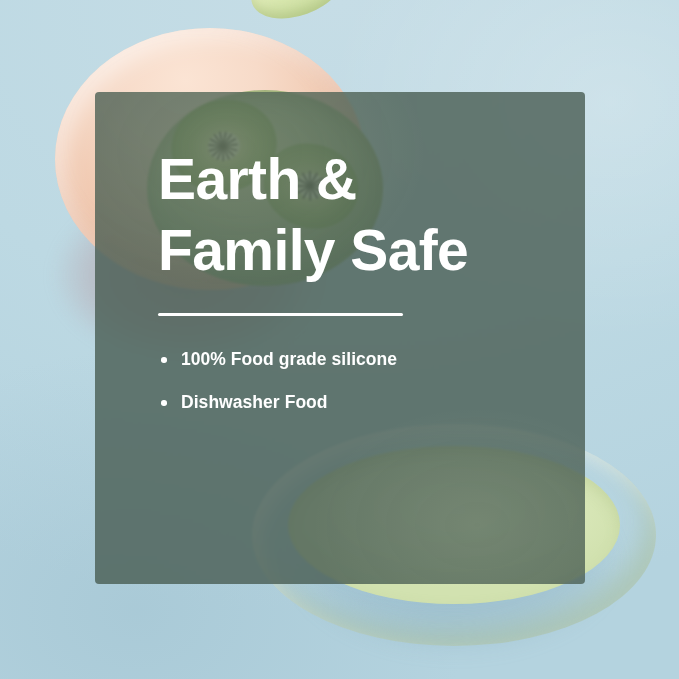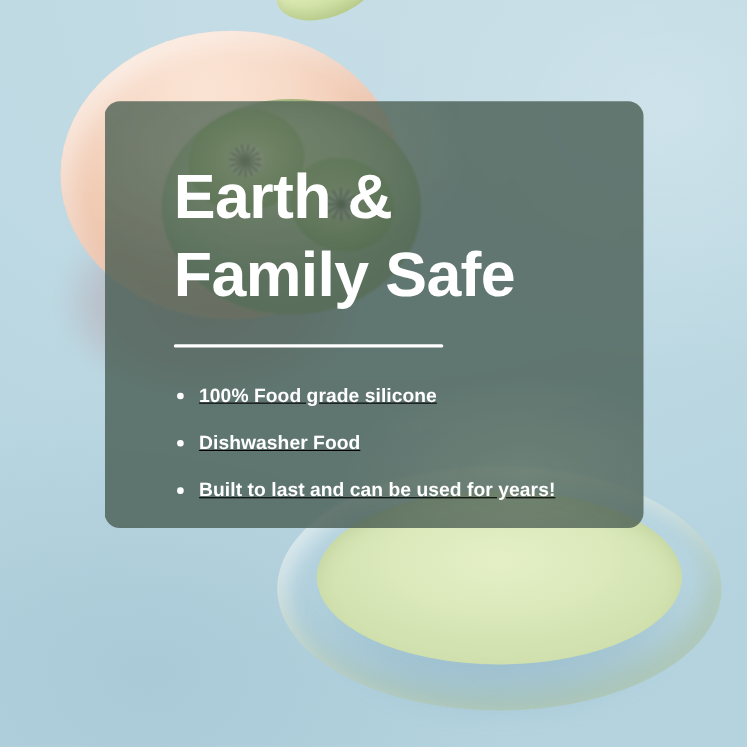--- a/index.html
+++ b/index.html
@@ -149,22 +149,22 @@
     background: radial-gradient(50% 50% at 50% 40%, #e4efc6 0%, #dbe9bb 60%, #d2e2b0 100%);
     box-shadow: inset 0 6px 14px rgba(165,185,125,0.30);
   }
 
   
   .card {
     position: absolute;
     left: 95px;
     top: 92px;
     width: 490px;
-    height: 388px;
-    border-radius: 14px;
+    height: 492px;
+    border-radius: 4px;
     background: rgba(72,92,82,0.80);
     backdrop-filter: blur(1px);
     box-sizing: border-box;
     padding: 52px 46px 40px 63px;
     overflow: hidden;
   }
   .card-sheen {
     position: absolute;
     inset: 0;
     pointer-events: none;
@@ -192,21 +192,20 @@
     background: #ffffff;
     border: 0;
     border-radius: 2px;
   }
 
   .bullets {
     position: relative;
     margin: 26px 0 0 0;
     padding: 0;
     list-style: none;
-    text-decoration: underline;
   }
   .bullet {
     position: relative;
     color: #ffffff;
     font-size: 17.5px;
     font-weight: 700;
     line-height: 35px;
     letter-spacing: 0.05px;
     padding-left: 23px;
     margin: 0 0 8px 0;
@@ -285,17 +284,16 @@
     <div class="card-sheen"></div>
 
     <h1 class="headline">Earth &amp;
 Family Safe</h1>
 
     <hr class="divider">
 
     <ul class="bullets">
       <li class="bullet">100% Food grade silicone</li>
       <li class="bullet">Dishwasher Food</li>
-      <li class="bullet">Built to last and can be used for years!</li>
     </ul>
   </div>
 
 </div>
 
 </body></html>

